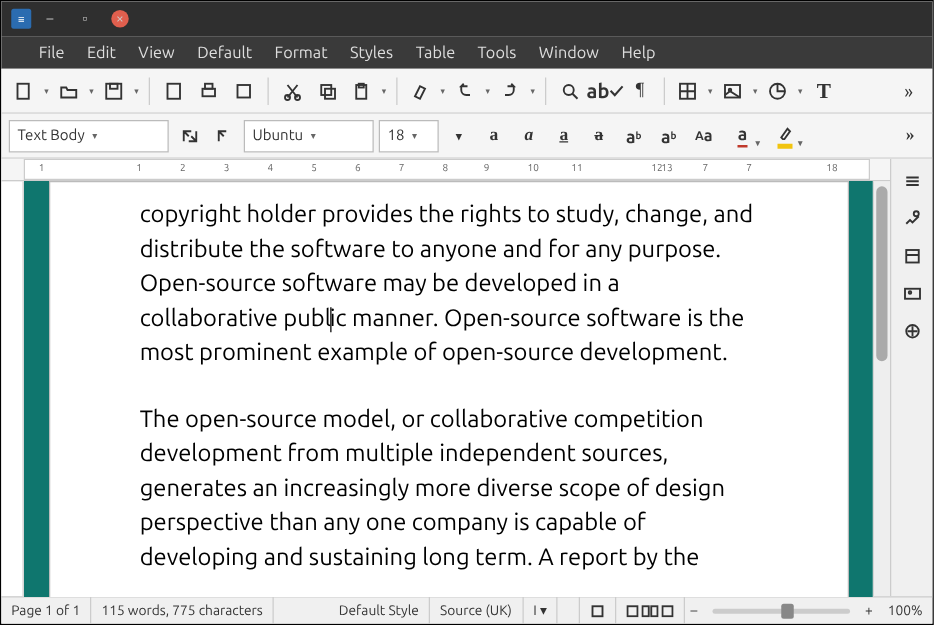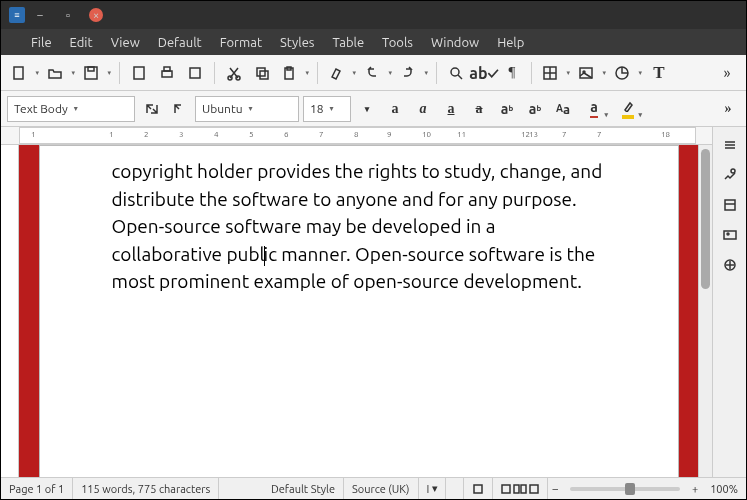--- a/index.html
+++ b/index.html
@@ -26,21 +26,21 @@
 .fbtn{width:24px;height:24px;display:flex;align-items:center;justify-content:center;cursor:pointer;border-radius:3px;font-family:serif;font-weight:bold;font-size:14px;color:#333}
 .fbtn.wide{width:30px;position:relative}
 .fbtn.wide::after{content:"▾";font-size:7px;color:#666;position:absolute;right:1px;bottom:2px}
 .content-row{flex:1;display:flex;overflow:hidden;background:#eee}
 .main-col{flex:1;display:flex;flex-direction:column;overflow:hidden}
 .hruler{height:18px;background:#f5f5f5;border-bottom:1px solid #ccc;position:relative;font-size:8px;color:#666;overflow:hidden}
 .hruler .marks{position:absolute;left:18px;right:16px;top:0;bottom:0;background:#fff;border:1px solid #ccc}
 .hruler .num{position:absolute;top:3px;font-size:8px}
 .doc-area{flex:1;display:flex;overflow:hidden}
 .vruler{width:18px;background:#fff;border-right:1px solid #ccc}
-.page-wrap{flex:1;background:#b91c1c;overflow:auto;position:relative}
+.page-wrap{flex:1;background:#0f766e;overflow:auto;position:relative}
 .page{background:#fff;margin:0 auto;width:640px;min-height:600px;padding:12px 72px 40px 72px;font-size:19px;line-height:1.45;color:#000;border:1px solid #bbb}
 .page p{margin-bottom:26px}
 .scrollbar{width:14px;background:#eee;border-left:1px solid #ccc;position:relative}
 .scrollbar .thumb{position:absolute;left:2px;right:2px;top:4px;height:140px;background:#aaa;border-radius:5px}
 .sidebar{width:34px;background:#f0f0f0;border-left:1px solid #ccc;display:flex;flex-direction:column;align-items:center;padding-top:6px;gap:6px}
 .sbtn{width:24px;height:24px;display:flex;align-items:center;justify-content:center;color:#444;cursor:pointer;font-size:14px}
 .statusbar{height:22px;background:#f0f0f0;border-top:1px solid #ccc;display:flex;align-items:center;font-size:11px;color:#333}
 .status-cell{padding:14px 8px;border-right:1px solid #ccc;height:100%;display:flex;align-items:center}
 .status-spacer{flex:1}
 .zoom-slider{width:110px;height:4px;background:#ccc;margin:0 8px;position:relative;border-radius:2px}
@@ -248,20 +248,21 @@
       <span class="num" style="left:528px">13</span>
       <span class="num" style="left:561px">7</span>
       <span class="num" style="left:596px">7</span>
       <span class="num" style="left:660px">18</span>
     </div>
     <div class="doc-area">
       <div class="vruler"></div>
       <div class="page-wrap">
         <div class="page">
           <p>copyright holder provides the rights to study, change, and distribute the software to anyone and for any purpose. Open-source software may be developed in a collaborative publ<span class="caret"></span>ic manner. Open-source software is the most prominent example of open-source development.</p>
+          <p>The open-source model, or collaborative competition development from multiple independent sources, generates an increasingly more diverse scope of design perspective than any one company is capable of developing and sustaining long term. A report by the</p>
         </div>
       </div>
       <div class="scrollbar">
           <div class="thumb"></div>
         </div>
     </div>
   </div>
   <div class="sidebar">
     <div class="sbtn">
         <svg>

